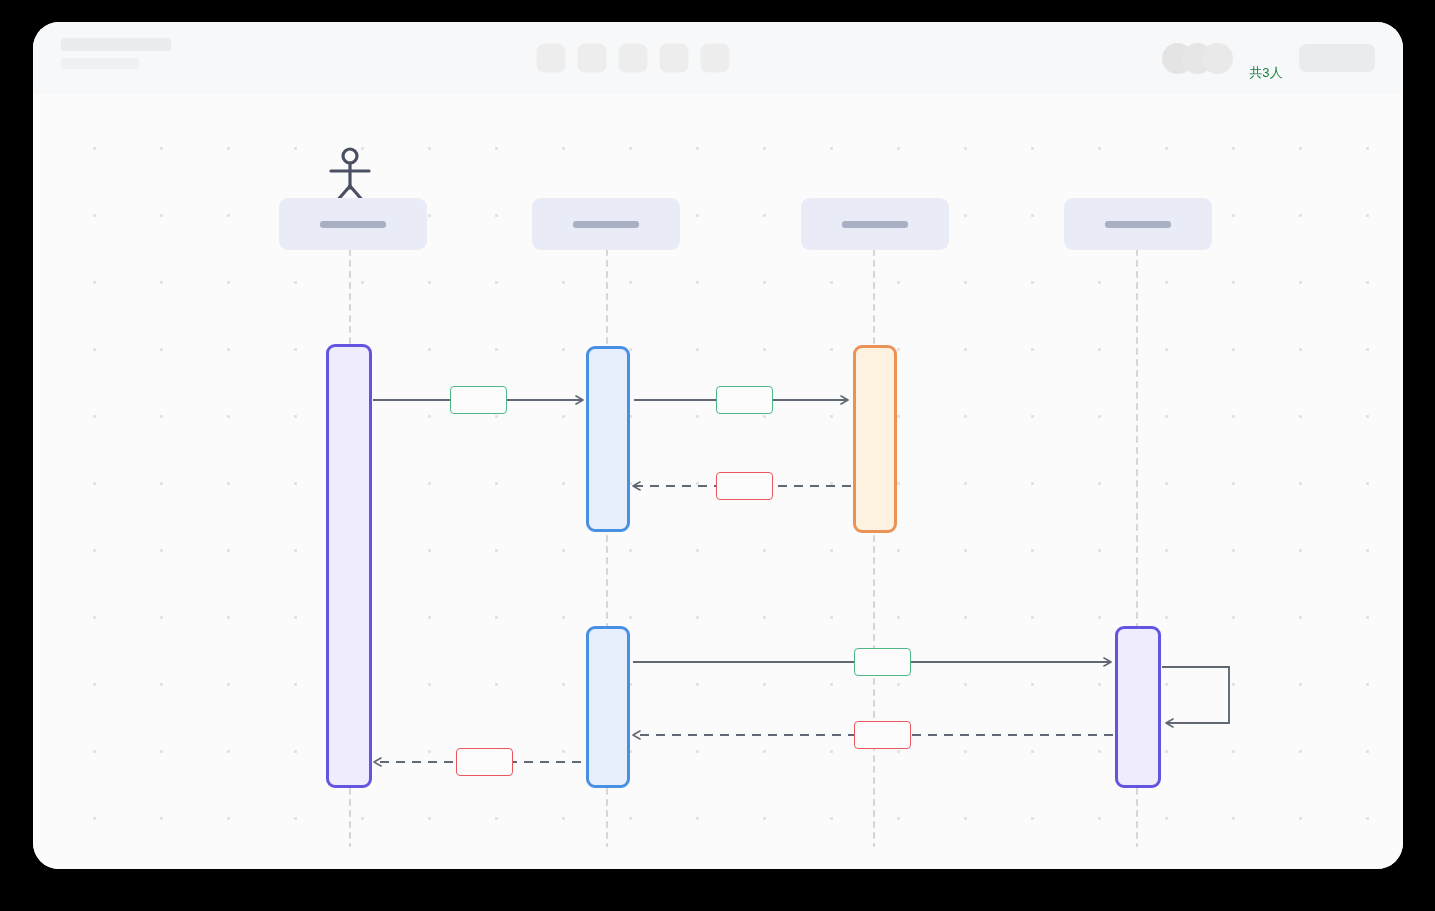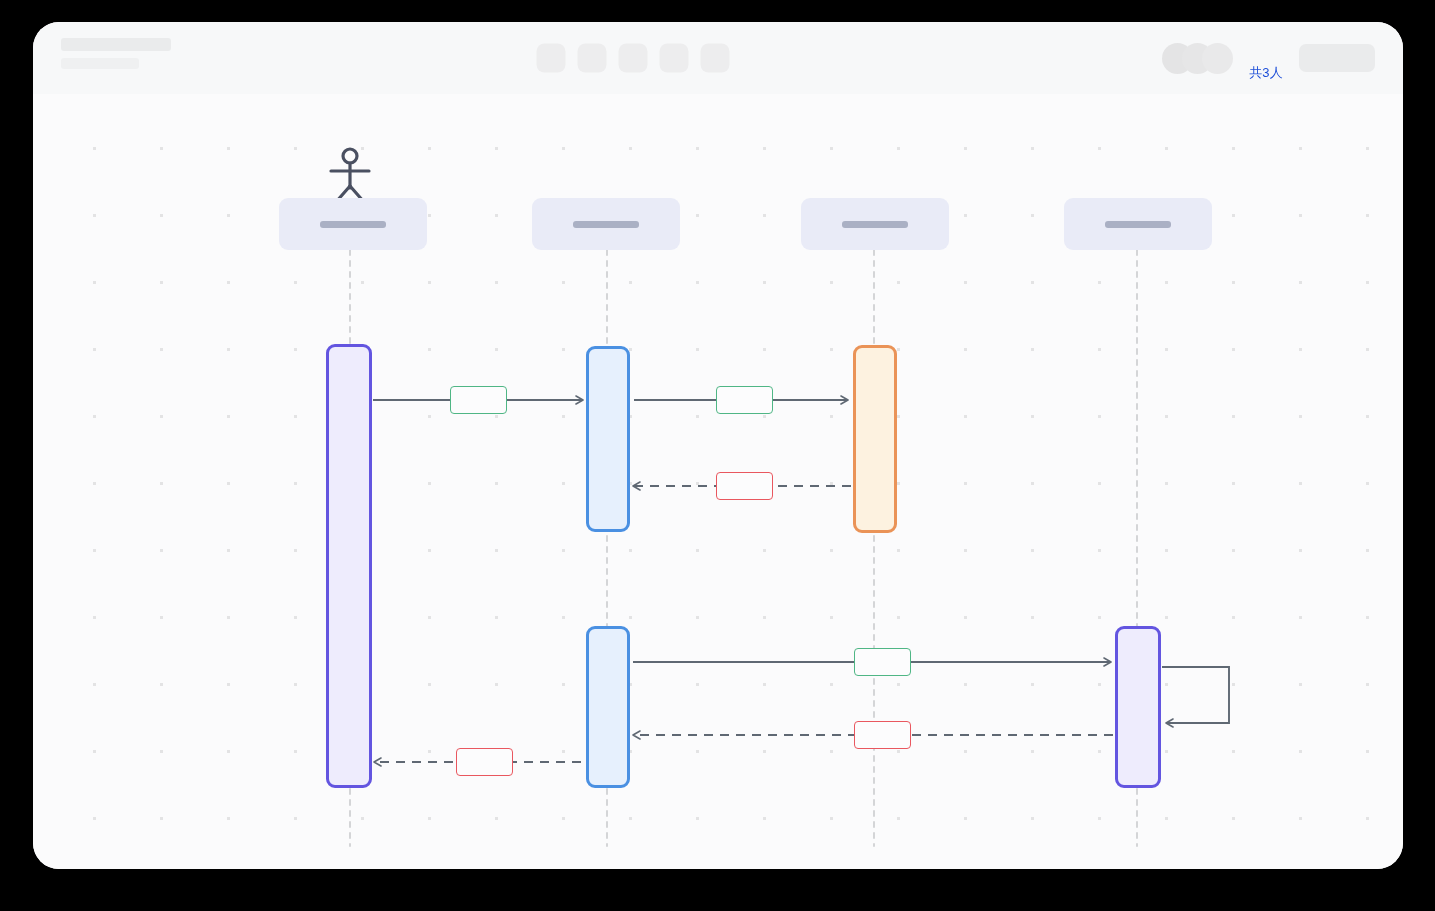--- a/index.html
+++ b/index.html
@@ -68,21 +68,21 @@
   .avatar {
     width: 31px; height: 31px;
     border-radius: 50%;
     background: #e4e4e5;
   }
   .avatar + .avatar { margin-left: -11px; }
   .avatar:nth-child(2) { background: #e6e6e7; }
   .avatar:nth-child(3) { background: #e9e9ea; }
   .people-count {
     font-size: 13px;
-    color: #1d4ed8;
+    color: #15803d;
     letter-spacing: 0.2px;
     white-space: nowrap;
     margin-top: 30px;
   }
   .share-btn {
     width: 76px; height: 28px;
     background: #eaebec;
     border-radius: 7px;
     border: none;
   }

